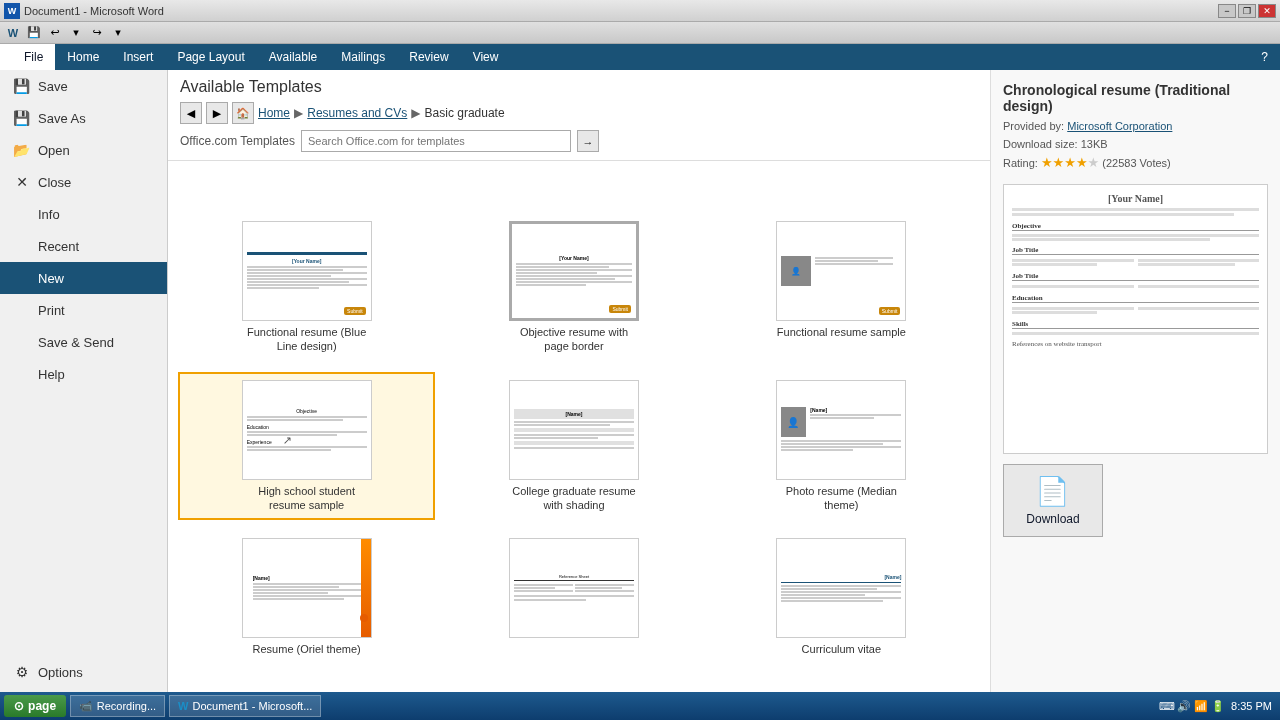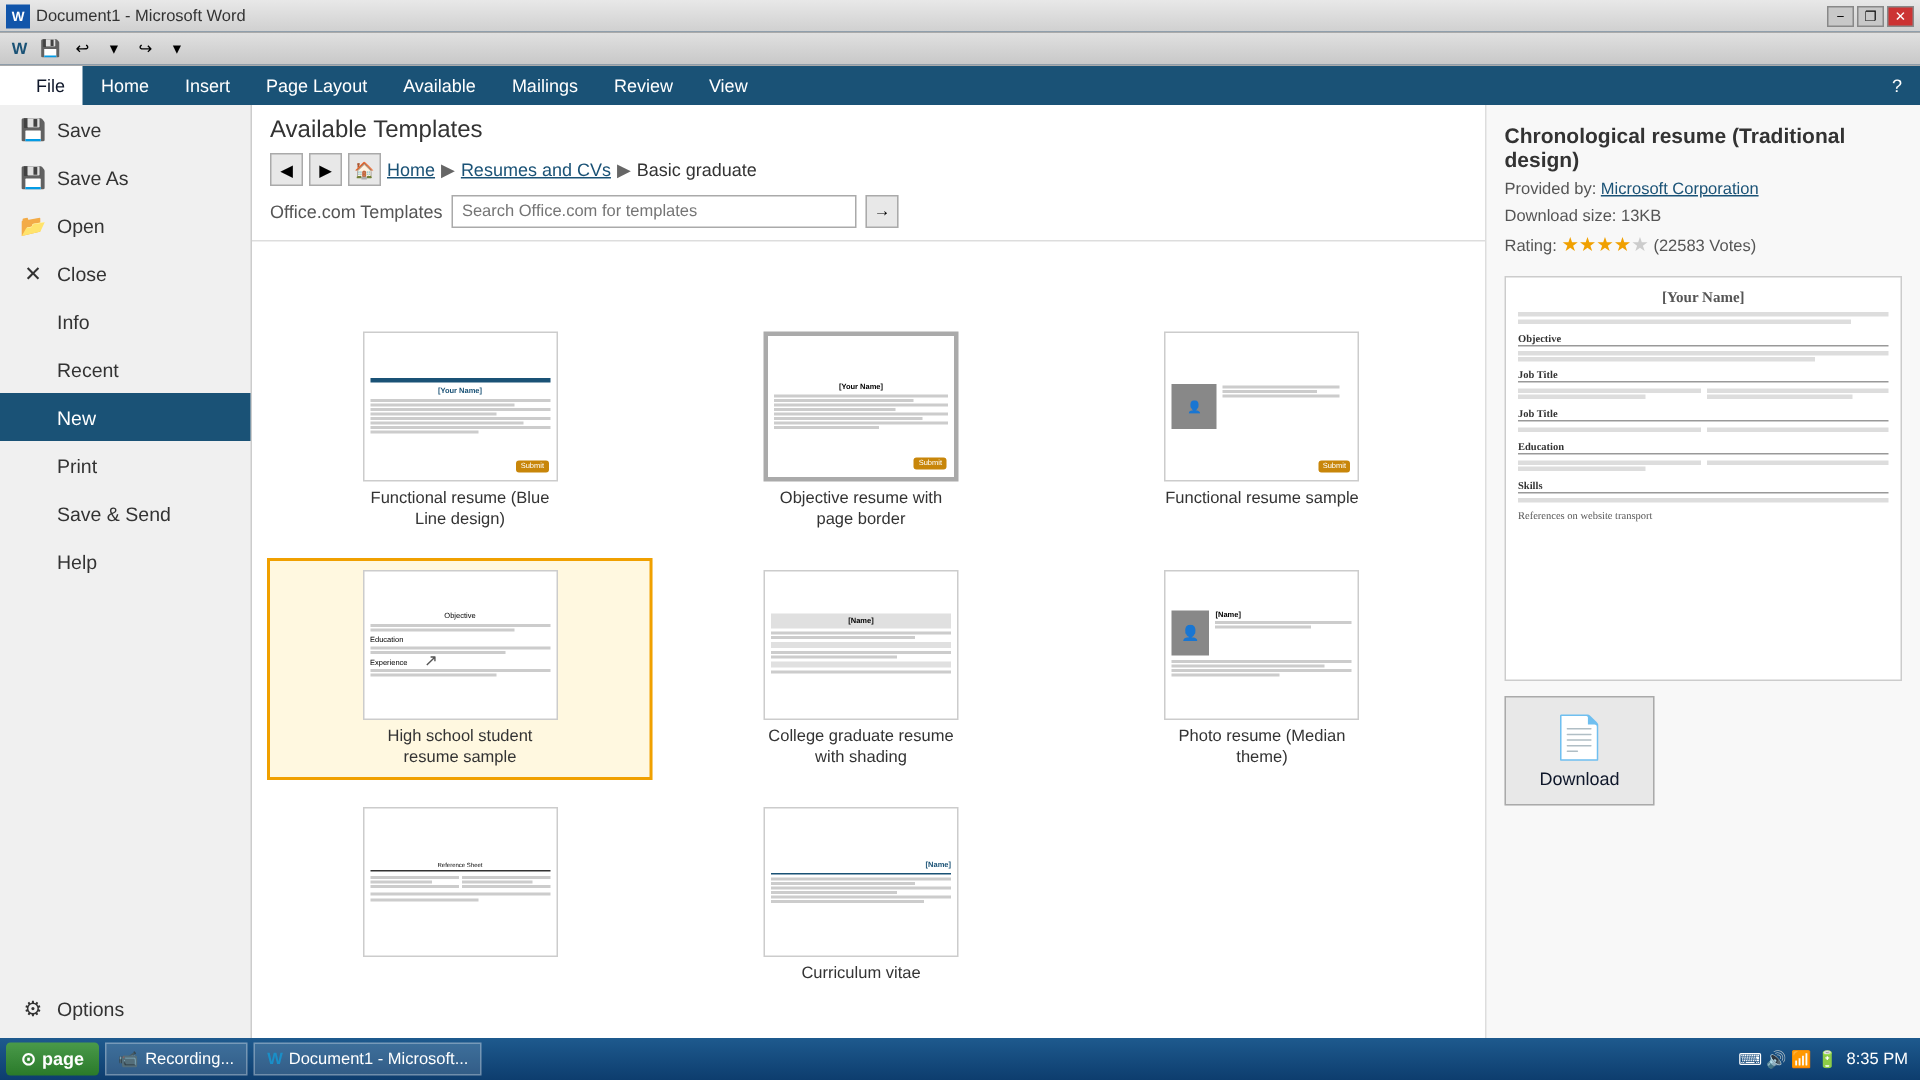--- a/index.html
+++ b/index.html
@@ -522,20 +522,36 @@
               </div>
               <div style="height:2px;background:#ccc;margin:1px 0;"></div>
               <div style="height:2px;background:#ccc;margin:1px 0;width:85%;"></div>
               <div style="height:2px;background:#ccc;margin:1px 0;"></div>
               <div style="height:2px;background:#ccc;margin:1px 0;width:60%;"></div>
             </div>
           </div>
           <span class="template-label">Photo resume (Median theme)</span>
         </div>
 
+        <div class="template-item">
+          <div class="template-thumb" style="position:relative;overflow:hidden;">
+            <div class="orange-bar"></div>
+            <div class="orange-circle"></div>
+            <div style="padding:4px;width:calc(100% - 12px);">
+              <div style="font-size:5px;font-weight:bold;margin-bottom:2px;">[Name]</div>
+              <div style="height:2px;background:#ccc;margin:1px 0;"></div>
+              <div style="height:2px;background:#ccc;margin:1px 0;width:80%;"></div>
+              <div style="height:2px;background:#ccc;margin:1px 0;"></div>
+              <div style="height:2px;background:#ccc;margin:1px 0;width:70%;"></div>
+              <div style="height:2px;background:#ccc;margin:1px 0;"></div>
+              <div style="height:2px;background:#ccc;margin:1px 0;width:85%;"></div>
+            </div>
+          </div>
+          <span class="template-label">Resume (Oriel theme)</span>
+        </div>
 
         <div class="template-item">
           <div class="template-thumb">
             <div style="padding:4px;width:100%;">
               <div style="font-size:4px;text-align:center;border-bottom:1px solid #333;padding-bottom:1px;margin-bottom:2px;">Reference Sheet</div>
               <div style="display:grid;grid-template-columns:1fr 1fr;gap:2px;">
                 <div>
                   <div style="height:2px;background:#ccc;margin:1px 0;"></div>
                   <div style="height:2px;background:#ccc;margin:1px 0;width:70%;"></div>
                   <div style="height:2px;background:#ccc;margin:1px 0;"></div>

